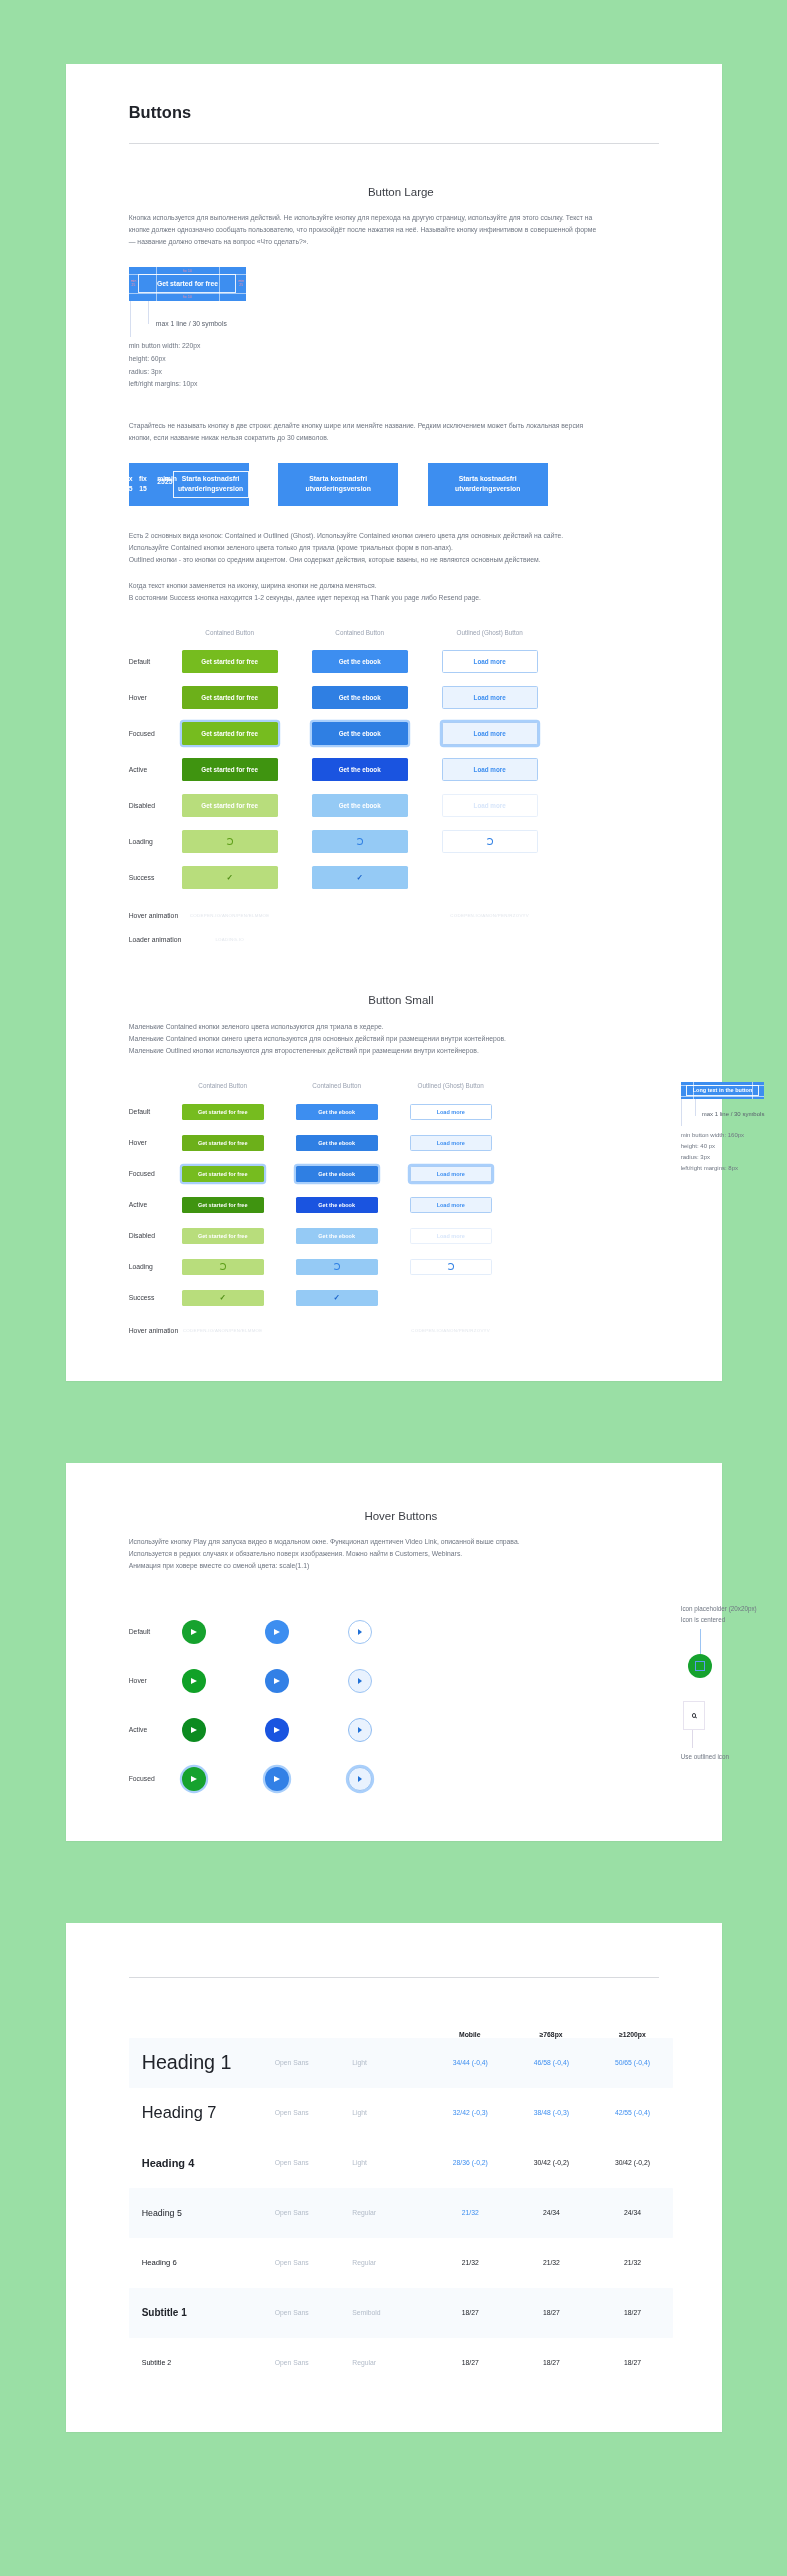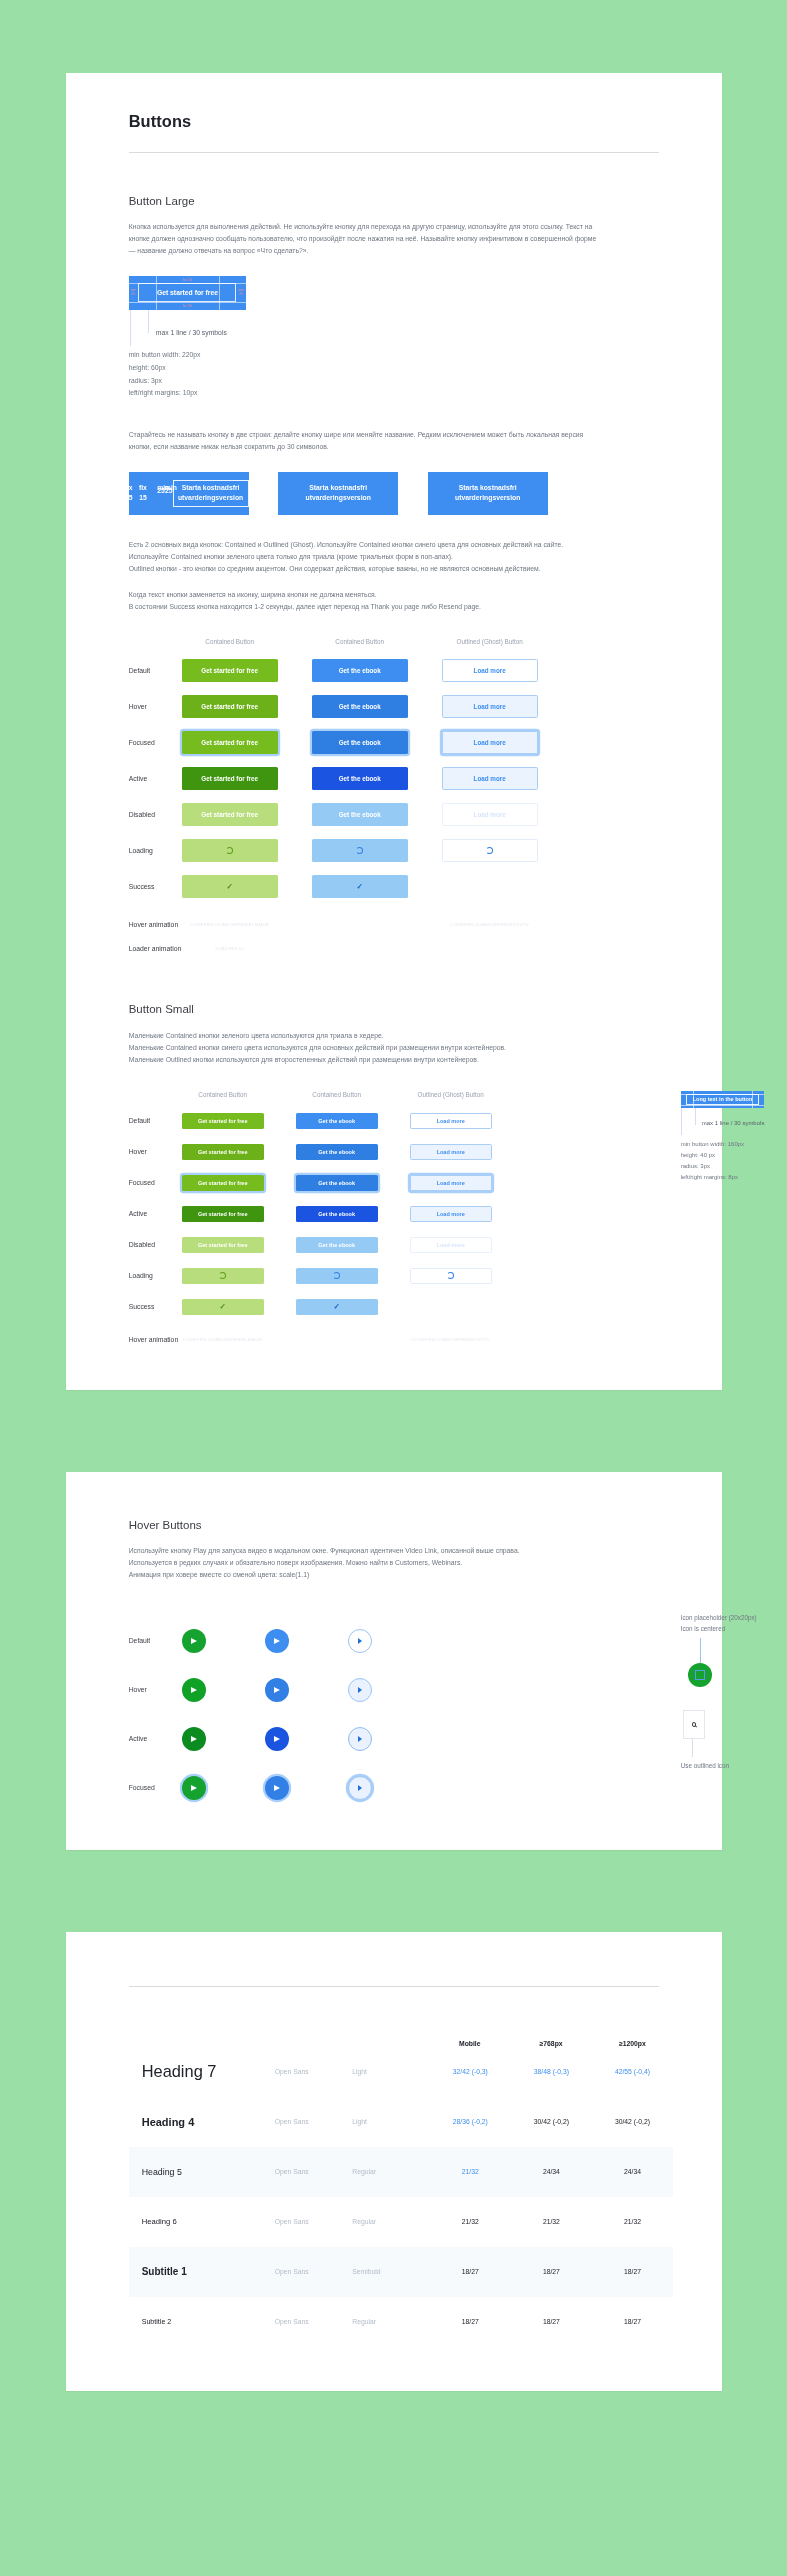--- a/index.html
+++ b/index.html
@@ -4,40 +4,41 @@
 <style>
   * { box-sizing: border-box; }
   html, body { margin:0; padding:0; }
   body {
     width:788px;
     background:#9adfa5;
     font-family:"Liberation Sans", sans-serif;
     -webkit-font-smoothing:antialiased;
   }
 
-  .page { width:788px; padding:13px 0 55px 0; }
+  .page { width:788px; padding:4px 0 55px 0; }
 
   .card {
     background:#ffffff;
     margin:0 auto;
     box-shadow:0 0.5px 1.6px rgba(0,0,0,.07);
   }
   .card-buttons   { width:656px; margin-top:60px; padding:33px 49px 38px 49px; }
   .card-play      { width:656px; margin-top:82px; padding:33px 49px 38px 49px; }
   .card-typo      { width:656px; margin-top:82px; padding:33px 49px 44px 49px; }
 
   .doc-title {
     font-size:16.4px; font-weight:700; color:#20232a; letter-spacing:0.1px;
     margin:5.5px 0 0 13.7px;
   }
   .doc-rule { height:0.5px; background:#d8dade; margin:21px 13.7px 0 13.7px; }
 
   .sec-title {
     font-size:11.5px; color:#3a3d44; font-weight:400;
     margin:43px 0 14.2px 13.7px;
+    text-align:center;
   }
   .para-block { margin-left:13.7px; max-width:558px; }
   .para-block p { margin:0 0 0 0; font-size:6.8px; line-height:12px; color:#6f7682; }
   .gap-md { height:14.2px; }
 
   
   .spec-wrap { margin:18.6px 0 0 13.7px; position:relative; }
   .measured-btn {
     position:relative; display:inline-block;
     background:#3d8ef0; padding:7.7px 9.8px;
@@ -695,20 +696,28 @@
     <div class="typo-head">
       <div class="c-sample"></div>
       <div class="c-font"></div>
       <div class="c-weight"></div>
       <div class="c-size">Mobile</div>
       <div class="c-size">≥768px</div>
       <div class="c-size">≥1200px</div>
     </div>
 
     <div id="typo-rows">
+        <div class="typo-row alt">
+          <div class="c-sample s-h1">Heading 1</div>
+          <div class="c-font">Open Sans</div>
+          <div class="c-weight">Light</div>
+          <div class="c-size sz-blue">34/44 (-0,4)</div>
+          <div class="c-size sz-blue">46/58 (-0,4)</div>
+          <div class="c-size sz-blue">50/65 (-0,4)</div>
+        </div>
         <div class="typo-row">
           <div class="c-sample s-h2">Heading 7</div>
           <div class="c-font">Open Sans</div>
           <div class="c-weight">Light</div>
           <div class="c-size sz-blue">32/42 (-0,3)</div>
           <div class="c-size sz-blue">38/48 (-0,3)</div>
           <div class="c-size sz-blue">42/55 (-0,4)</div>
         </div>
         <div class="typo-row">
           <div class="c-sample s-h4">Heading 4</div>

